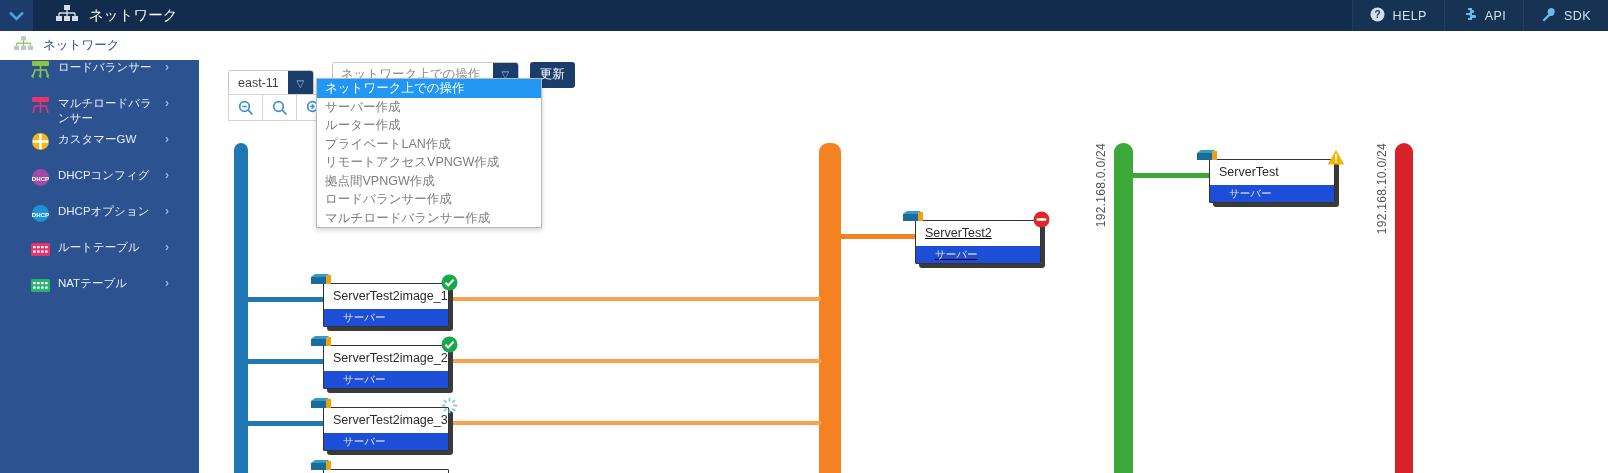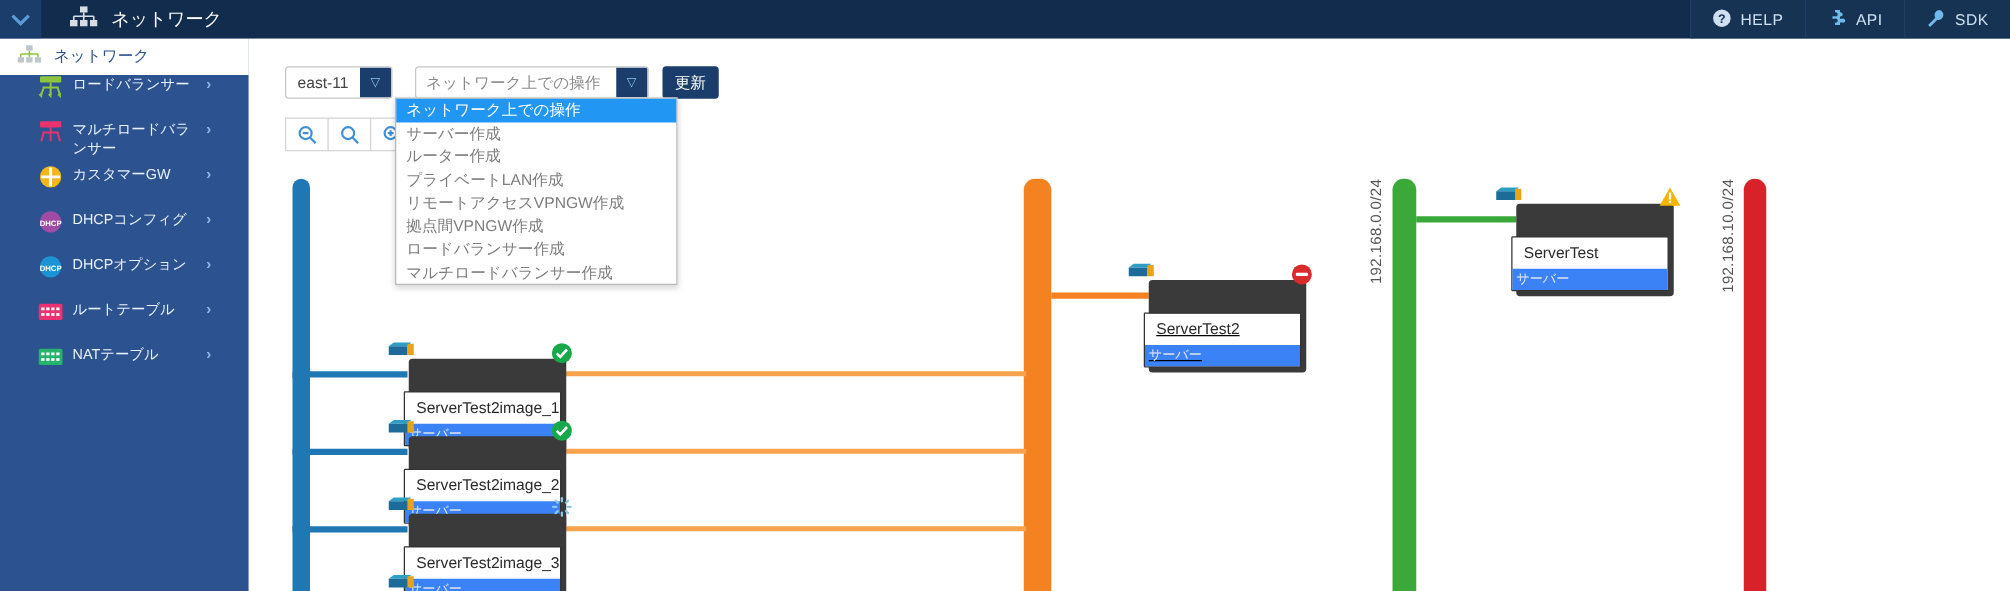--- a/index.html
+++ b/index.html
@@ -51,21 +51,21 @@
   
   .main {
     position: absolute; top: 31px; left: 199px;
     width: 1409px; height: 442px; background: #ffffff;
   }
 
   
   .ctrl-row { position: absolute; top: 22px; left: 29px; display: flex; align-items: center; gap: 0; }
   .zone-sel {
     display: flex; height: 26px; border: 1px solid #c6c6c6; border-radius: 3px;
-    background: #fff; overflow: hidden;
+    background: #fff; overflow: hidden; margin-top: 17px;
   }
   .zone-sel .val {
     padding: 0 9px; display: flex; align-items: center;
     font-size: 12.5px; color: #444;
   }
   .zone-sel .arw {
     width: 25px; background: #1b3d6b; color: #8fc4f0;
     display: flex; align-items: center; justify-content: center; font-size: 10px;
   }
   .op-sel {
@@ -110,29 +110,28 @@
   }
 
   
   .conn { position: absolute; }
 
   
   .node { position: absolute; z-index: 20; }
   .node-box {
     width: 126px; border: 1px solid #333; background: #fff;
     border-radius: 1px;
-    margin-top: 30px;
   }
   .node-name {
     height: 25px; line-height: 25px; padding-left: 9px;
     font-size: 12.5px; color: #2b2b2b; white-space: nowrap; overflow: hidden;
   }
   .node-type {
-    height: 17px; line-height: 17px; padding-left: 3px;
-    font-size: 10.5px; color: #e9e9e9; background: #3b82f6;
+    height: 17px; line-height: 17px; padding-left: 19px;
+    font-size: 10.5px; color: #e9e9e9; background: #1d4ed8;
     white-space: nowrap;
   }
   .node-shadow {
     position: absolute; left: 4px; top: 4px; width: 126px; height: 100%;
     background: #3a3a3a; border-radius: 3px; z-index: -1;
   }
   .srv-ico {
     position: absolute; left: -14px; top: -10px; width: 24px; height: 15px; z-index: 3;
   }
   .badge { position: absolute; z-index: 25; }

